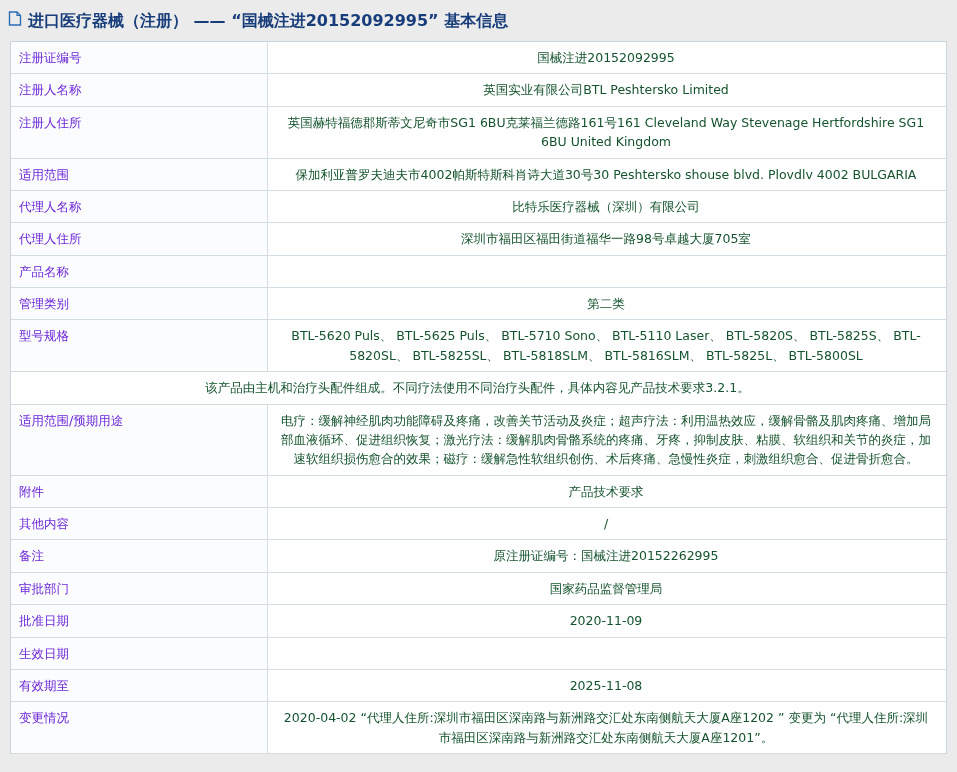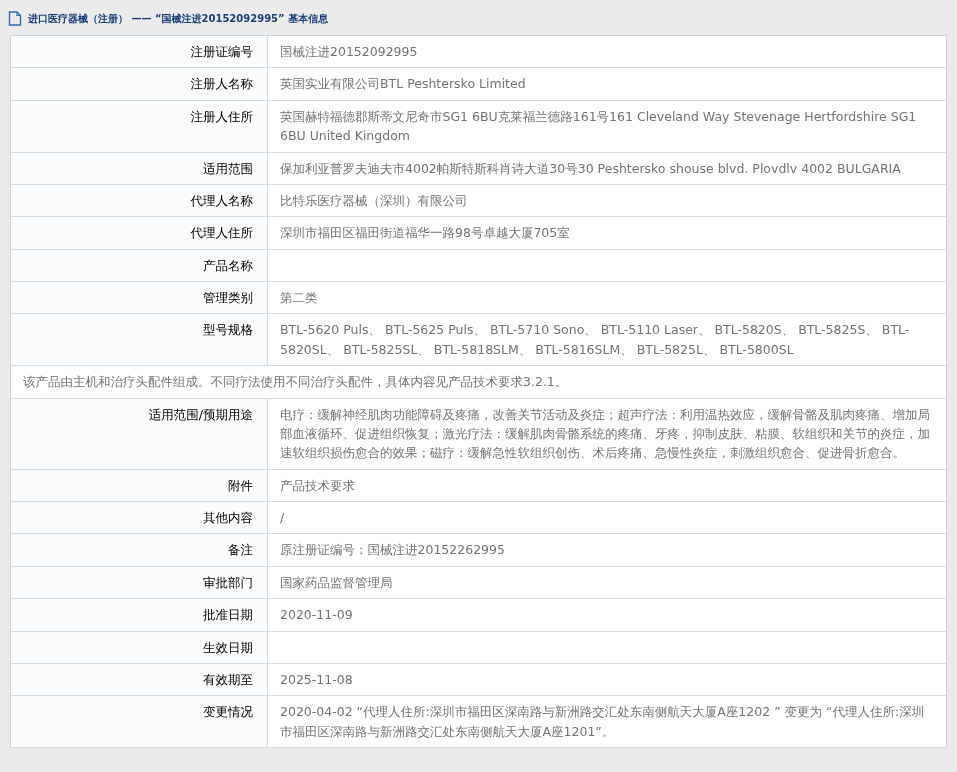--- a/index.html
+++ b/index.html
@@ -11,26 +11,25 @@
     color: #333;
     width: 957px;
   }
   .page {
     width: 957px;
     min-height: 772px;
     box-sizing: border-box;
   }
   .header {
     display: flex;
-    align-items: center;
     gap: 6px;
     padding: 11px 10px 9px 8px;
     color: #173d7a;
     font-weight: bold;
-    font-size: 10px;
+    font-size: 16px;
   }
   .doc-icon {
     display: inline-flex;
     width: 14px;
     height: 15px;
     flex: 0 0 auto;
   }
   .info-table {
     margin: 0 10px 10px 10px;
     background: #ffffff;
@@ -38,35 +37,35 @@
     border-bottom: none;
   }
   .row {
     display: flex;
     border-bottom: 1px solid #d4dde4;
   }
   .label-cell {
     flex: 0 0 234px;
     width: 234px;
     box-sizing: content-box;
-    text-align: right;
     padding: 6px 14px 6px 8px;
     border-right: 1px solid #d4dde4;
     background: #fbfcfd;
     line-height: 1.55;
-    color: #000000;
+    color: #6d28d9;
     display: block;
   }
   .value-cell {
     flex: 1 1 auto;
     padding: 6px 14px 6px 12px;
     line-height: 1.55;
     min-height: 17px;
-    color: #737373;
+    color: #14532d;
     word-break: break-word;
+    text-align: center;
   }
 </style>
 </head>
 <body>
 
 <div class="page">
 
   <div class="header">
     <span class="doc-icon">
       <svg viewBox="0 0 14 15" width="14" height="15">

